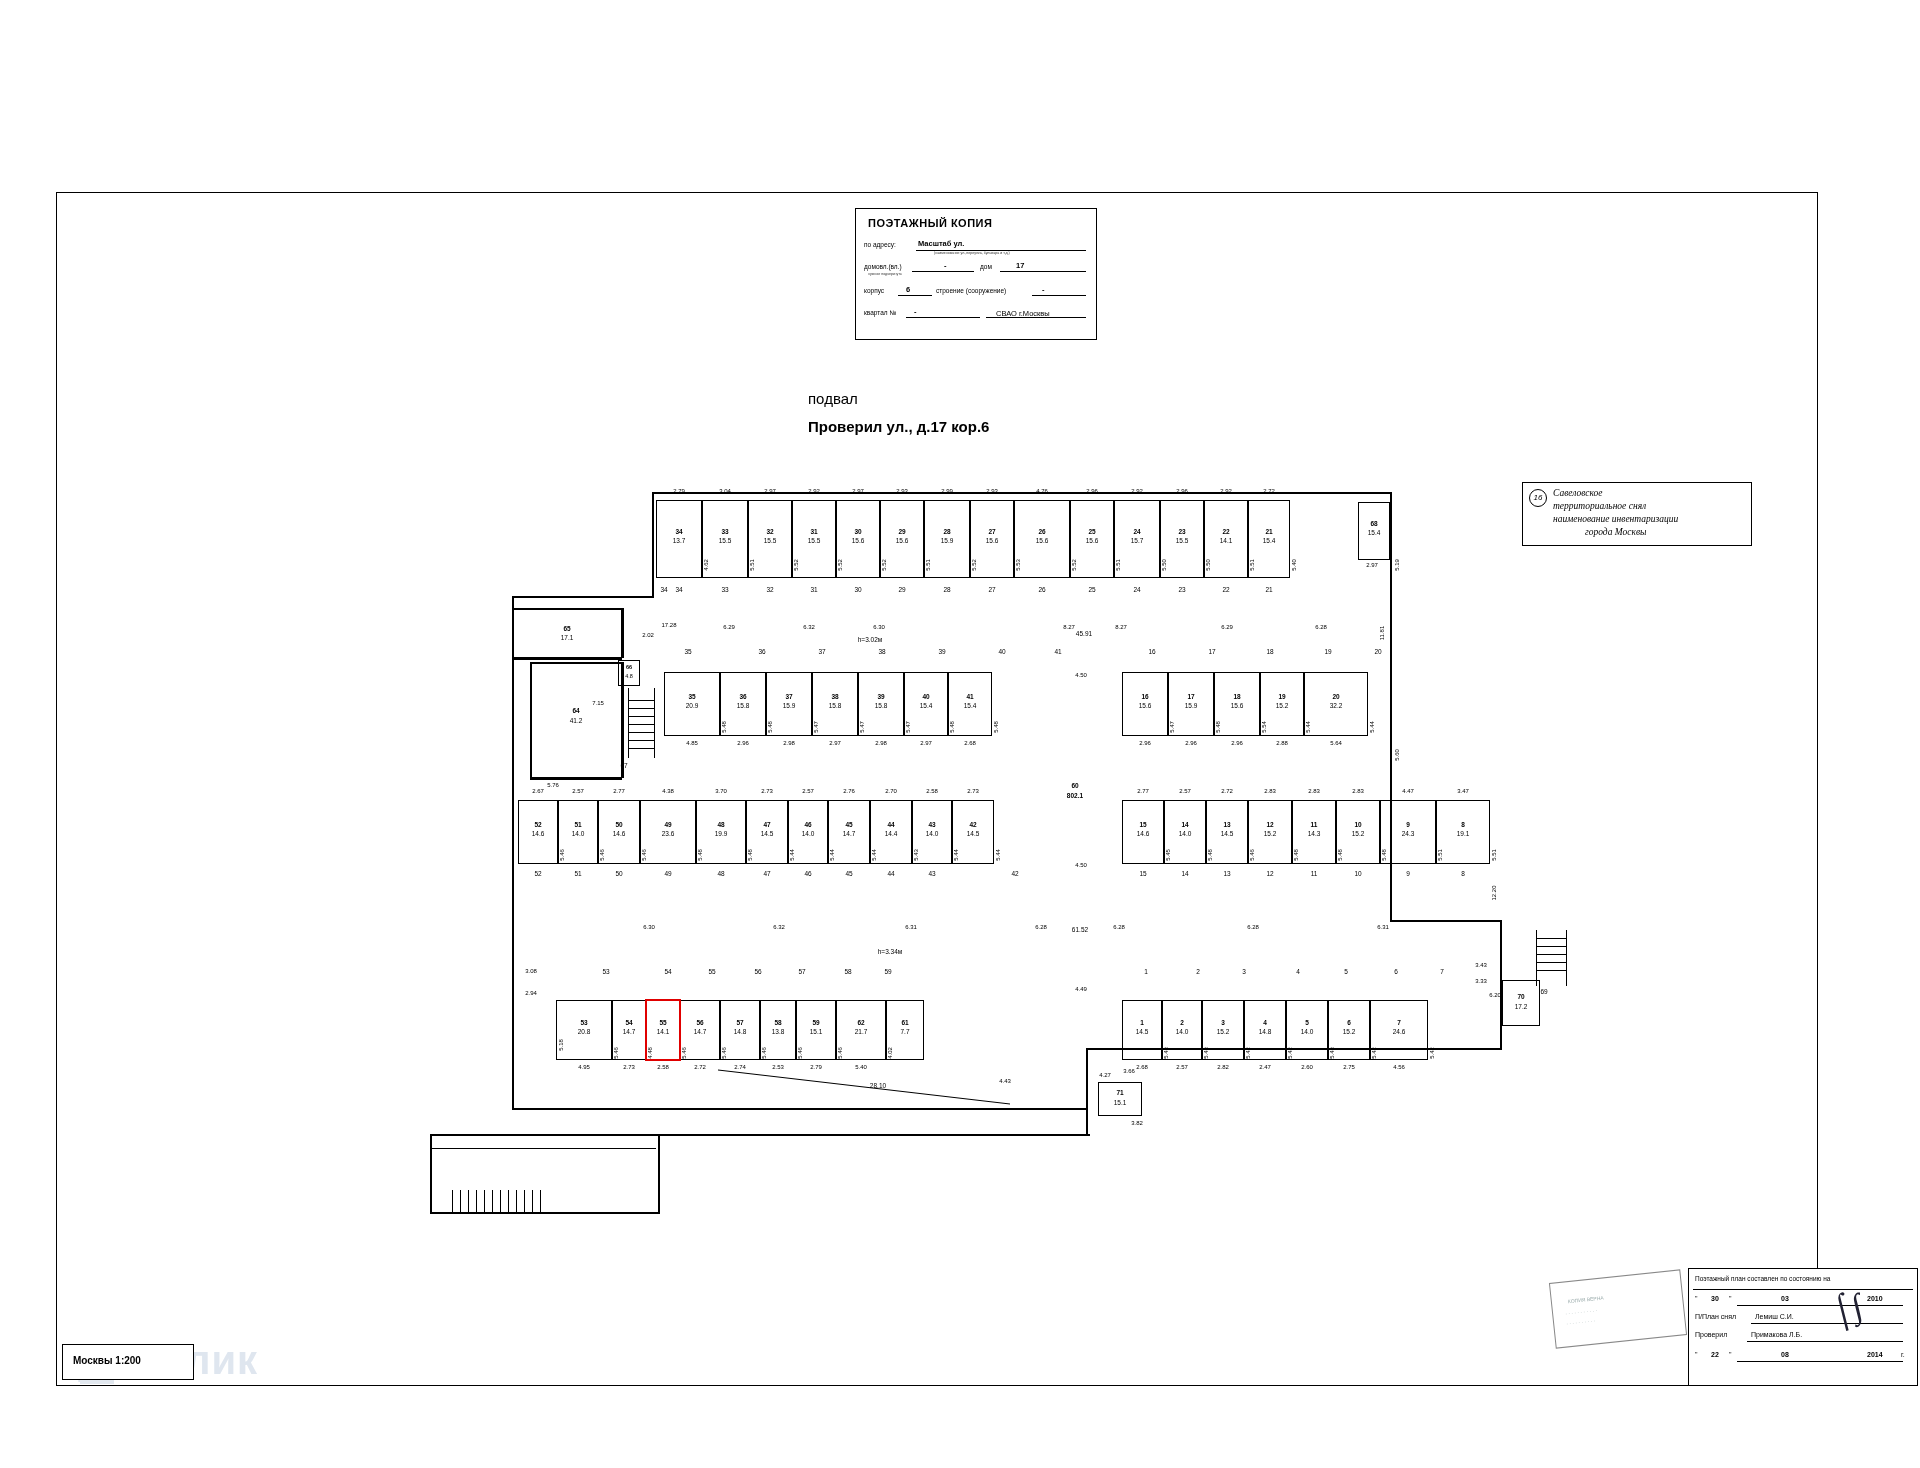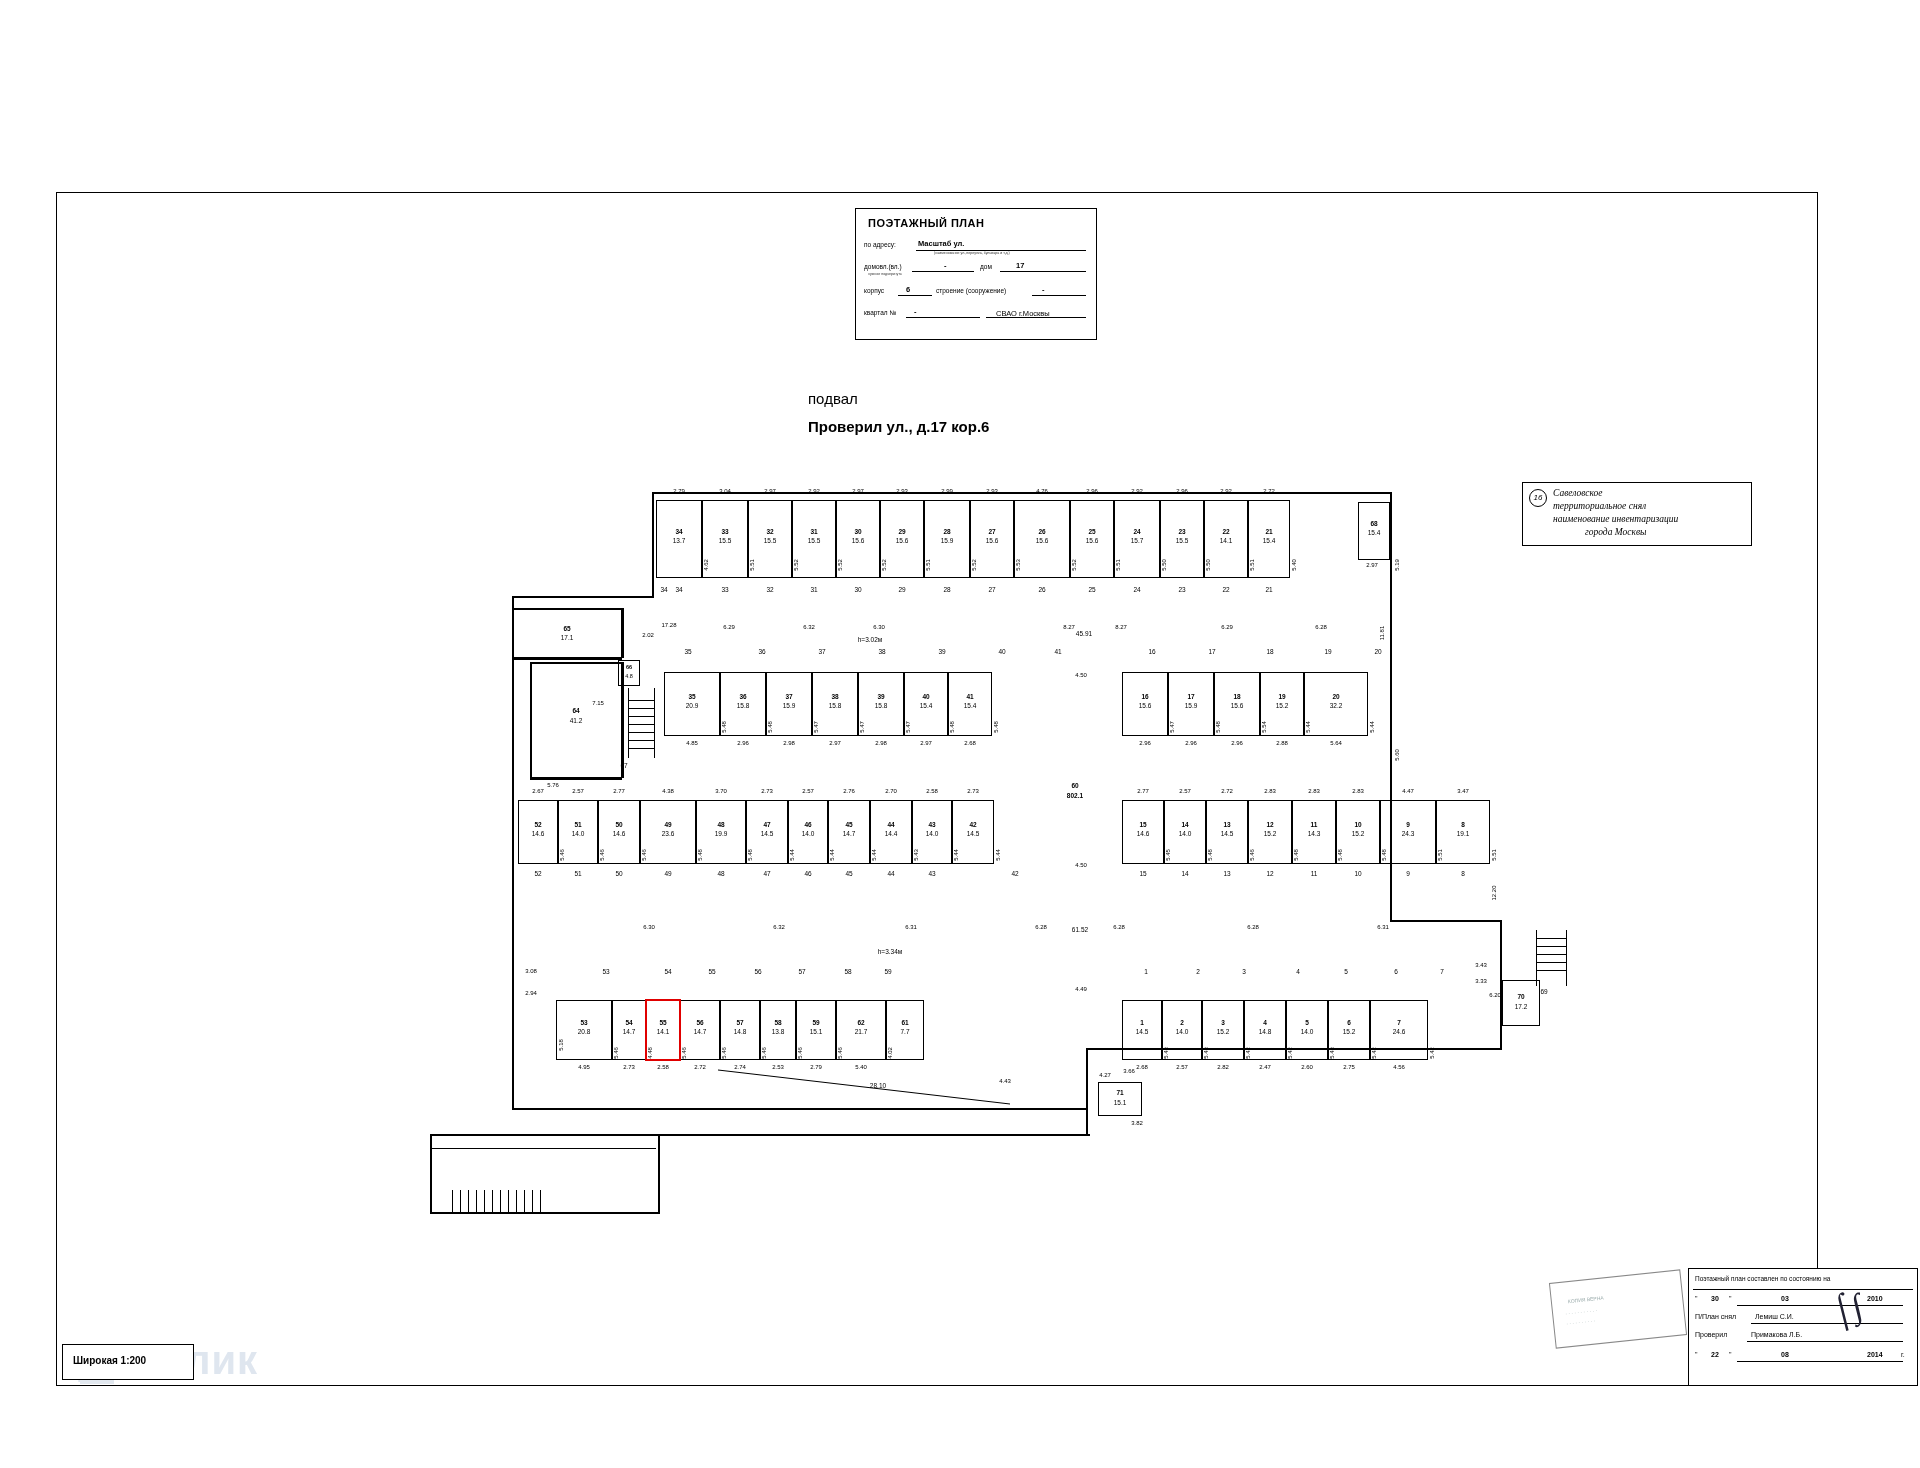--- a/index.html
+++ b/index.html
@@ -51,21 +51,21 @@
   .redsel{position:absolute;border:2px solid #e00000;box-sizing:border-box;}
 </style>
 </head>
 <body>
 
 <div id="page">
 
   <div id="frame"></div>
 
   <div id="titleblock">
-    <div class="tb-title">ПОЭТАЖНЫЙ ПЛАН</div>
+    <div class="tb-title">ПОЭТАЖНЫЙ КОПИЯ</div>
     <div class="lbl" style="left:8px;top:32px;">по адресу:</div>
     <div class="val" style="left:62px;top:30px;">Масштаб ул.</div>
     <div class="line" style="left:60px;top:41px;width:170px;"></div>
     <div class="sub" style="left:78px;top:42px;">(наименование ул.,переулка, бульвара и т.д.)</div>
 
     <div class="lbl" style="left:8px;top:54px;">домовл.(вл.)</div>
     <div class="sub" style="left:12px;top:63px;">нужное подчеркнуть</div>
     <div class="val" style="left:88px;top:52px;">-</div>
     <div class="line" style="left:56px;top:62px;width:62px;"></div>
     <div class="lbl" style="left:124px;top:54px;">дом</div>
@@ -123,21 +123,21 @@
     <div class="sl" style="left:92px;top:82px;font-weight:bold;">08</div>
     <div class="sl" style="left:178px;top:82px;font-weight:bold;">2014</div>
     <div class="sl" style="left:212px;top:82px;">г.</div>
     <div class="ul" style="left:48px;top:92px;width:166px;"></div>
   </div>
   <div id="signature">⌠∫</div>
 
   <div id="watermark">Домклик</div>
   <div id="wm-logo"></div>
   <div id="scalebox">
-    <span>Широкая 1:200</span>
+    <span>Москвы 1:200</span>
   </div>
 
   <div id="plan">
 
     <div class="wall" style="left:652px;top:492px;width:740px;height:1.5px;"></div>
     <div class="wall" style="left:652px;top:492px;width:1.5px;height:104px;"></div>
     <div class="wall" style="left:512px;top:596px;width:142px;height:1.5px;"></div>
     <div class="wall" style="left:512px;top:596px;width:1.5px;height:512px;"></div>
     <div class="wall" style="left:1390px;top:492px;width:1.5px;height:430px;"></div>
     <div class="wall" style="left:1390px;top:920px;width:112px;height:1.5px;"></div>

